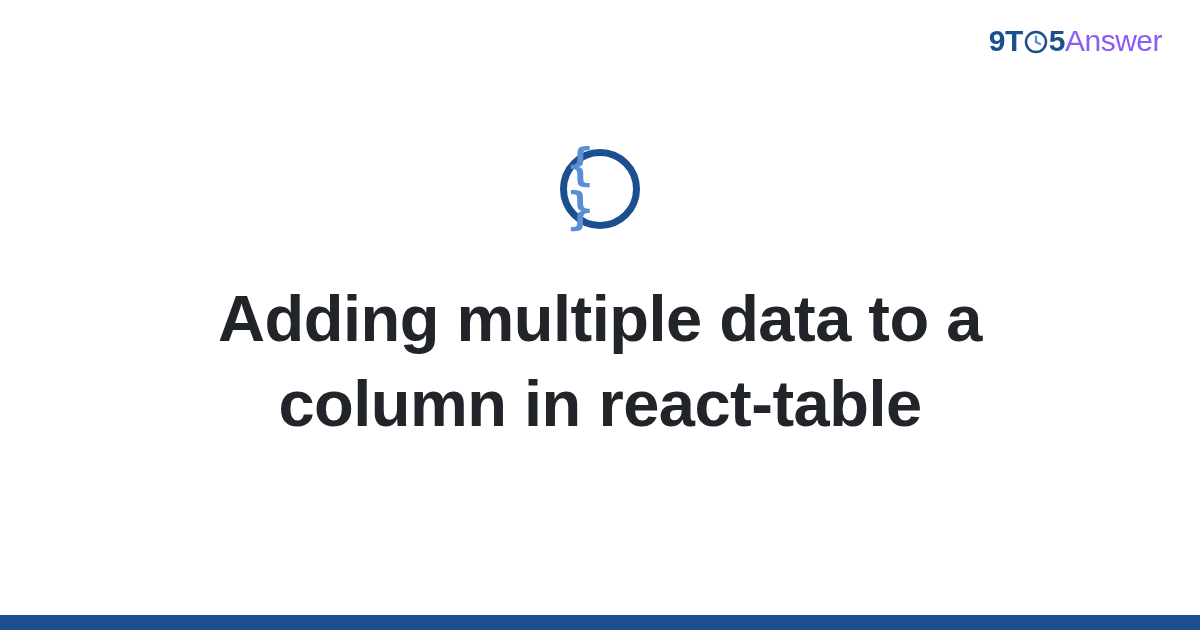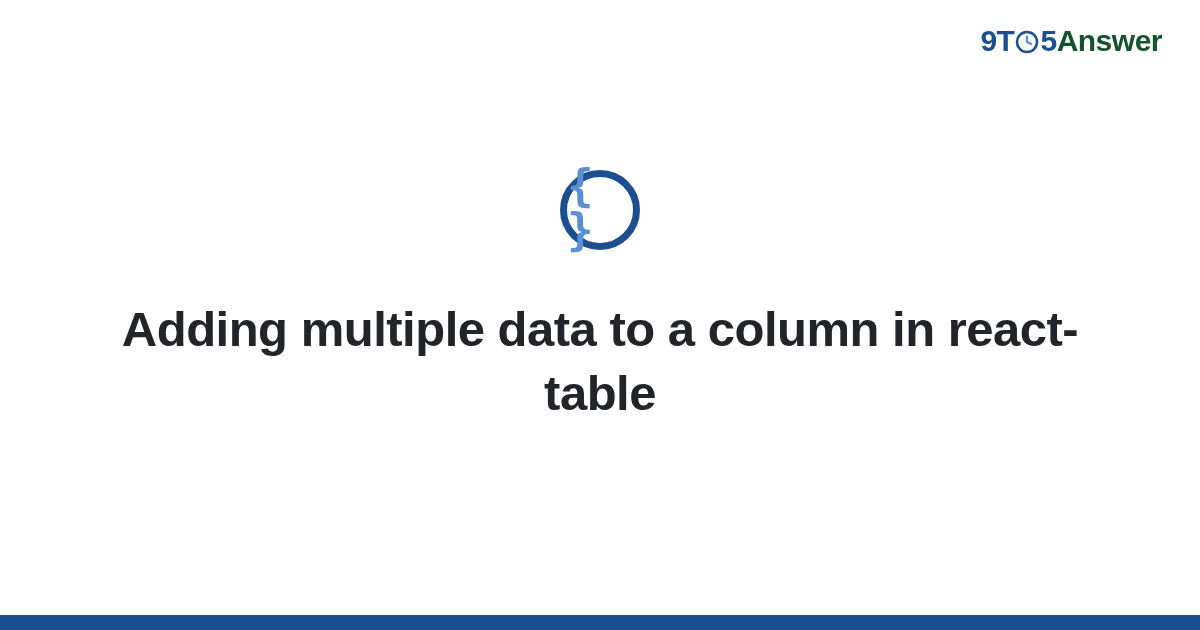--- a/index.html
+++ b/index.html
@@ -40,22 +40,22 @@
       margin: 0 1px;
     }
     .logo-o-wrap svg {
       display: block;
     }
     .logo-five {
       color: #1b4f8f;
       font-weight: 700;
     }
     .logo-answer {
-      color: #14532d;
-      font-weight: 700;
+      color: #8b5cf6;
+      font-weight: 400;
     }
     .content {
       position: absolute;
       top: 0;
       left: 0;
       width: 1200px;
       height: 615px;
       display: flex;
       flex-direction: column;
       align-items: center;
@@ -75,21 +75,21 @@
     .icon-braces {
       font-size: 44px;
       font-weight: 700;
       color: #5a8fd4;
       letter-spacing: -4px;
       font-family: Consolas, Monaco, monospace;
       line-height: 1;
       transform: translateY(-2px);
     }
     .title {
-      font-size: 49px;
+      font-size: 65px;
       font-weight: 700;
       color: #212529;
       text-align: center;
       line-height: 1.3;
       max-width: 980px;
       letter-spacing: -0.5px;
     }
     .footer-bar {
       position: absolute;
       bottom: 0;

